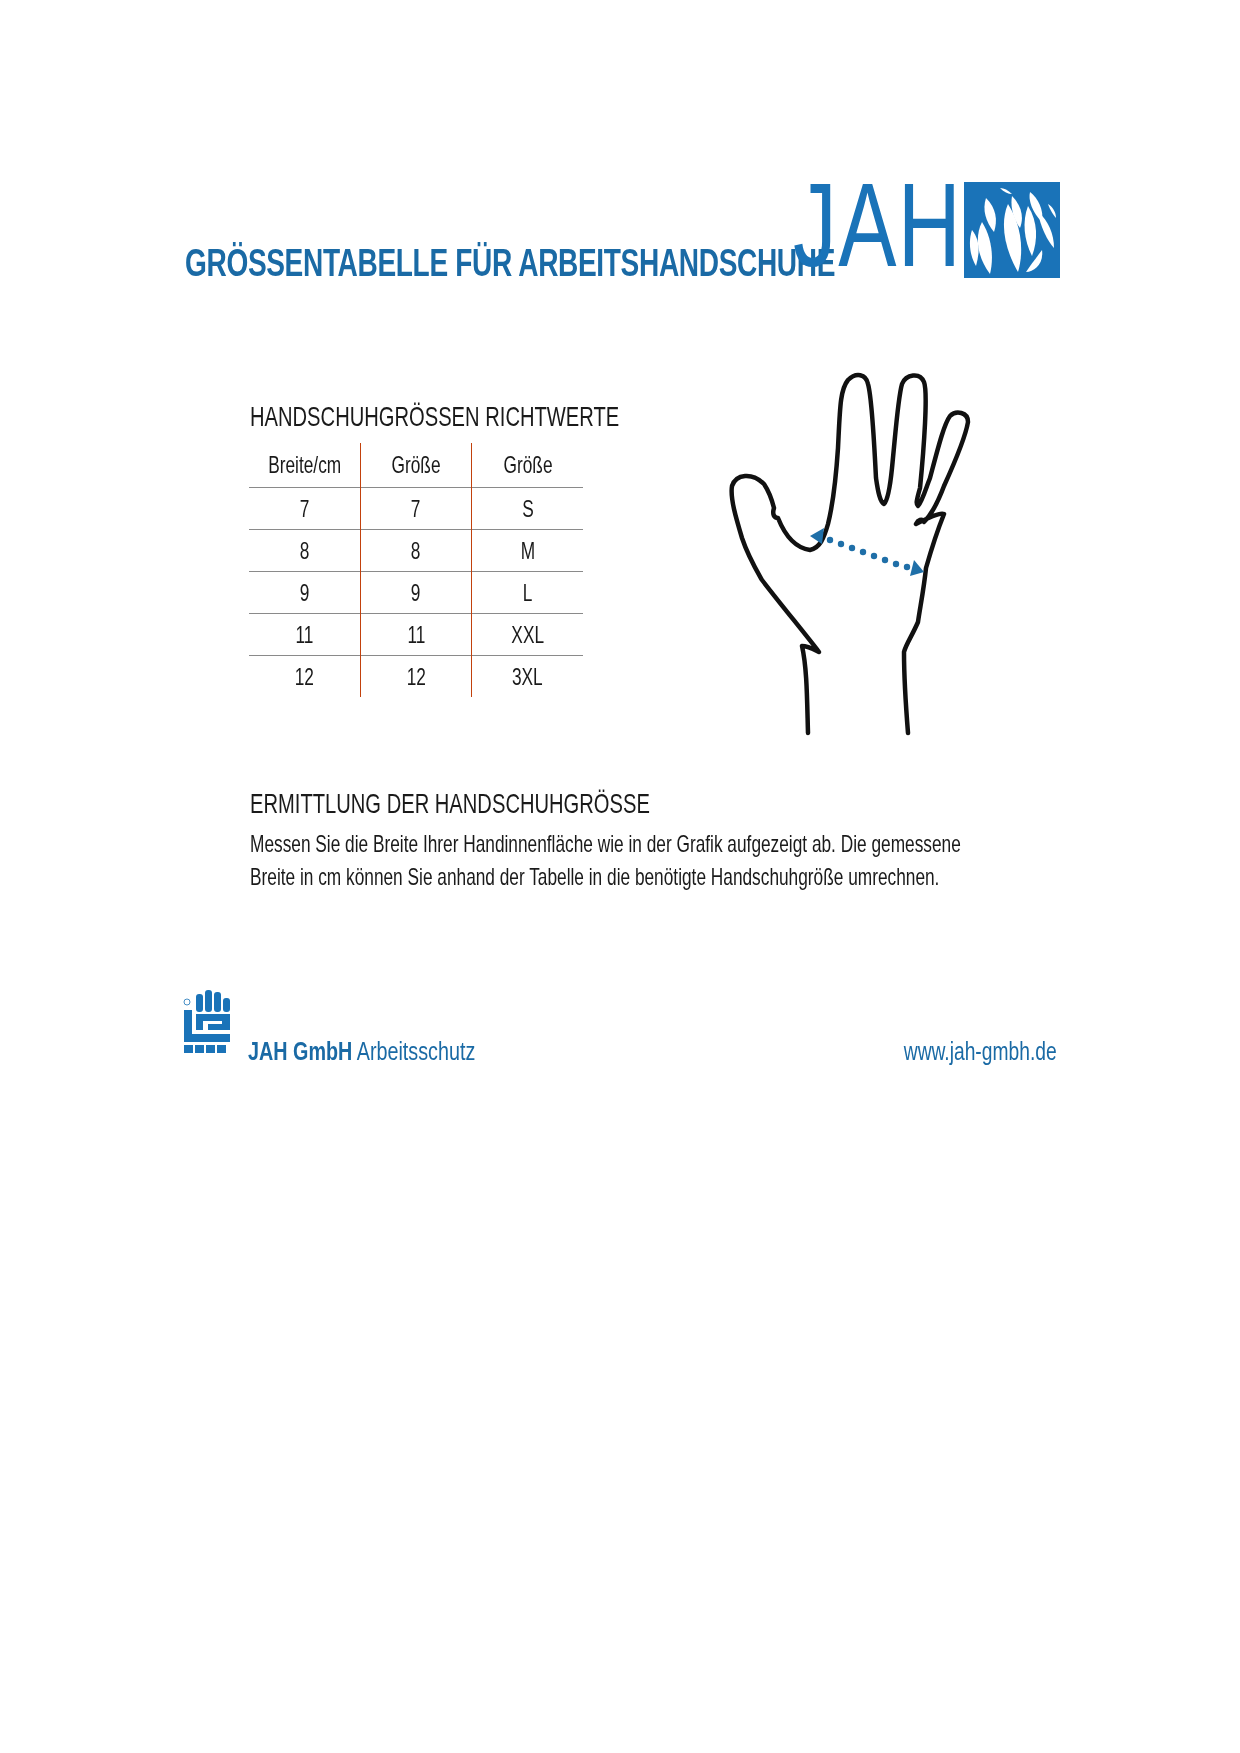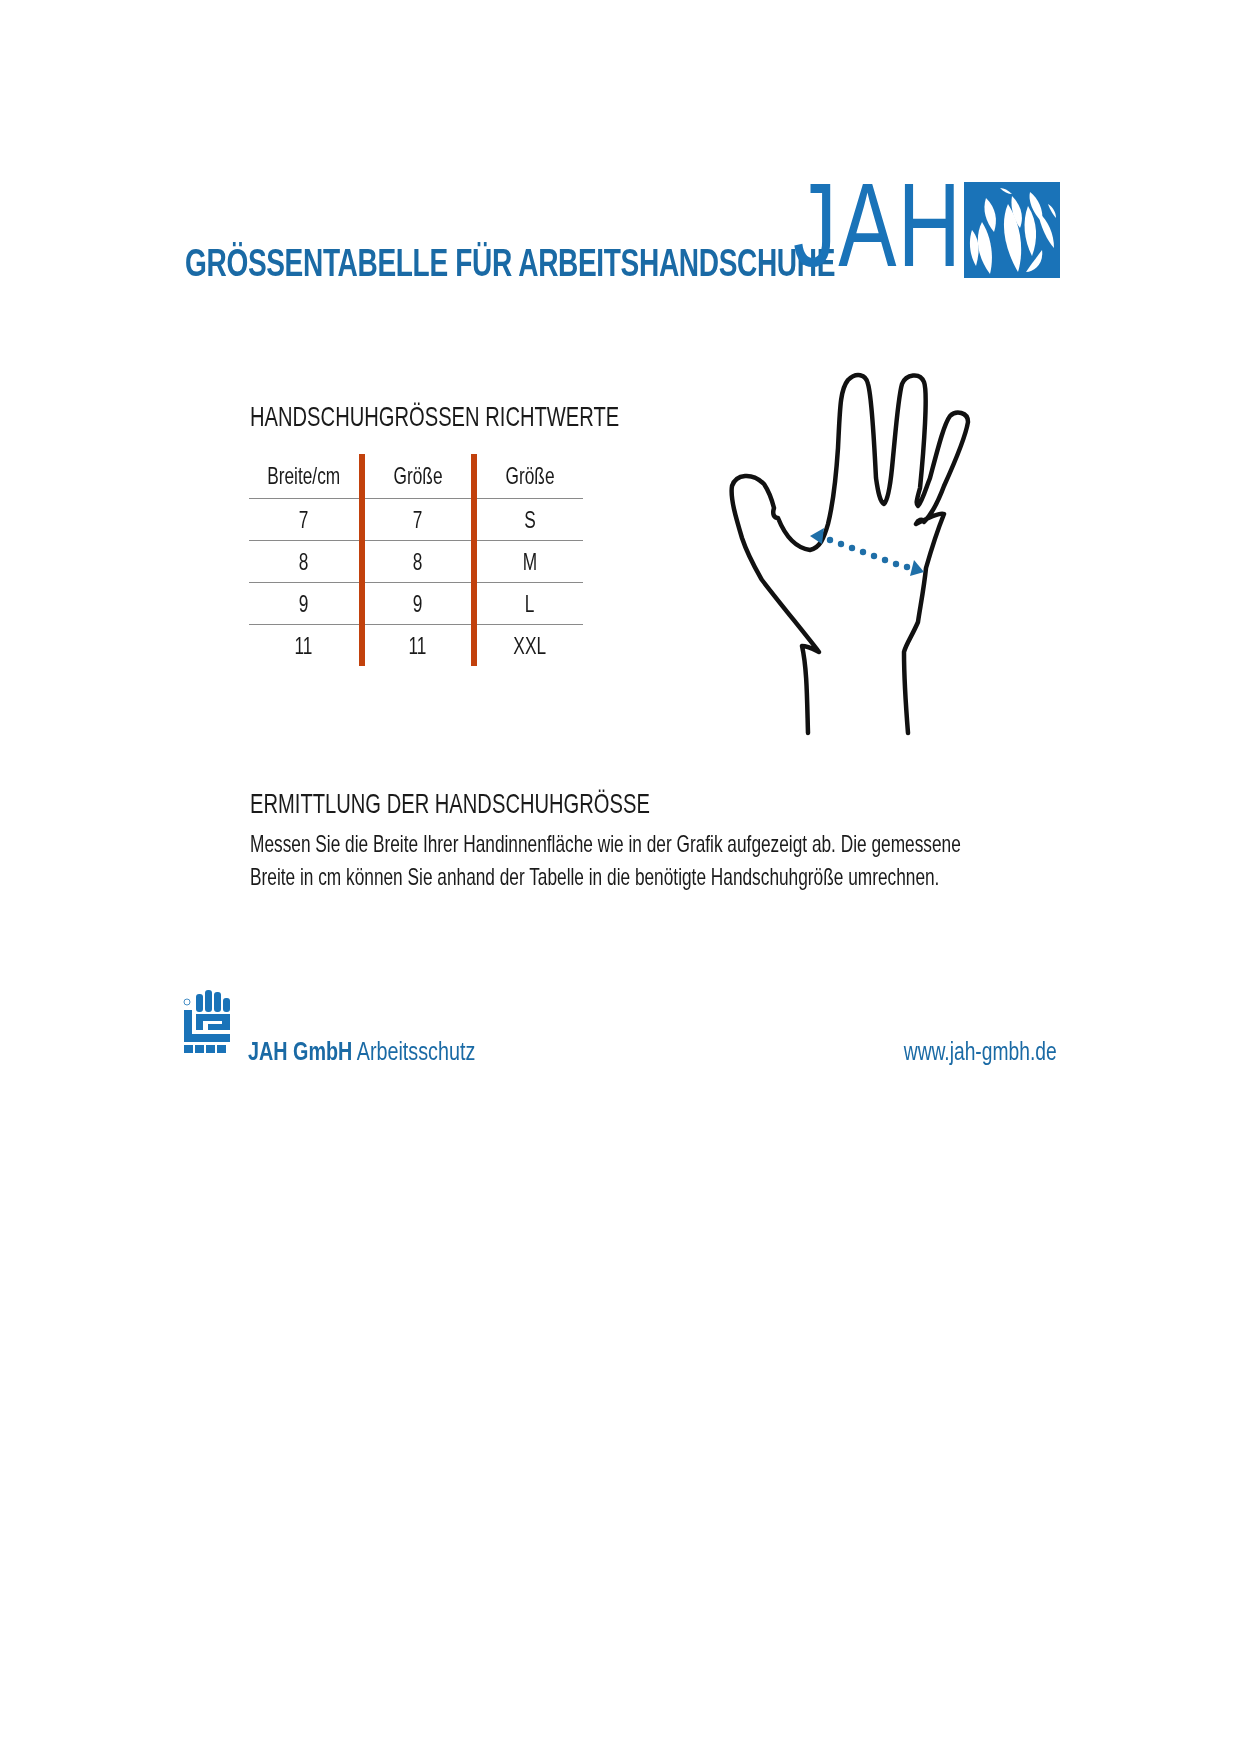--- a/index.html
+++ b/index.html
@@ -67,21 +67,20 @@
     transform: scaleX(0.72);
     transform-origin: left top;
     color: #1a1a1a;
   }
   .size-table {
     position: absolute;
     left: 249px;
     top: 443px;
     width: 334px;
     border-collapse: collapse;
-    margin-top: 11px;
   }
   .size-table th, .size-table td {
     height: 41px;
     text-align: center;
     font-weight: normal;
     font-size: 24px;
     color: #1a1a1a;
     padding: 0;
     width: 111px;
   }
@@ -89,21 +88,21 @@
     height: 44px;
   }
   .size-table .cell-text {
     display: inline-block;
     transform: scaleX(0.72);
   }
   .size-table tr + tr td, .size-table tbody tr td {
     border-top: 1px solid #8a8a8a;
   }
   .size-table td + td, .size-table th + th {
-    border-left: 6px solid #c2410c;
+    border-left: 1px solid #c2410c;
   }
 
   
   .hand {
     position: absolute;
     left: 712px;
     top: 368px;
     width: 266px;
     height: 370px;
   }
@@ -211,20 +210,25 @@
     <tr>
       <td><span class="cell-text">9</span></td>
       <td><span class="cell-text">9</span></td>
       <td><span class="cell-text">L</span></td>
     </tr>
     <tr>
       <td><span class="cell-text">11</span></td>
       <td><span class="cell-text">11</span></td>
       <td><span class="cell-text">XXL</span></td>
     </tr>
+    <tr>
+      <td><span class="cell-text">12</span></td>
+      <td><span class="cell-text">12</span></td>
+      <td><span class="cell-text">3XL</span></td>
+    </tr>
   </tbody>
 </table>
 
 <div class="hand">
   <svg width="266" height="370" viewBox="0 0 266 370">
     <path d="M96 365 C95 330 95 300 90 278 C96 278 103 282 107 284
              C95 268 70 238 50 212 C42 198 36 188 30 170
              C24 150 18 130 20 118 C24 106 40 104 52 116
              C56 122 60 132 62 140 C60 146 62 150 66 150
              C74 170 84 180 98 182 C108 180 112 170 116 156

